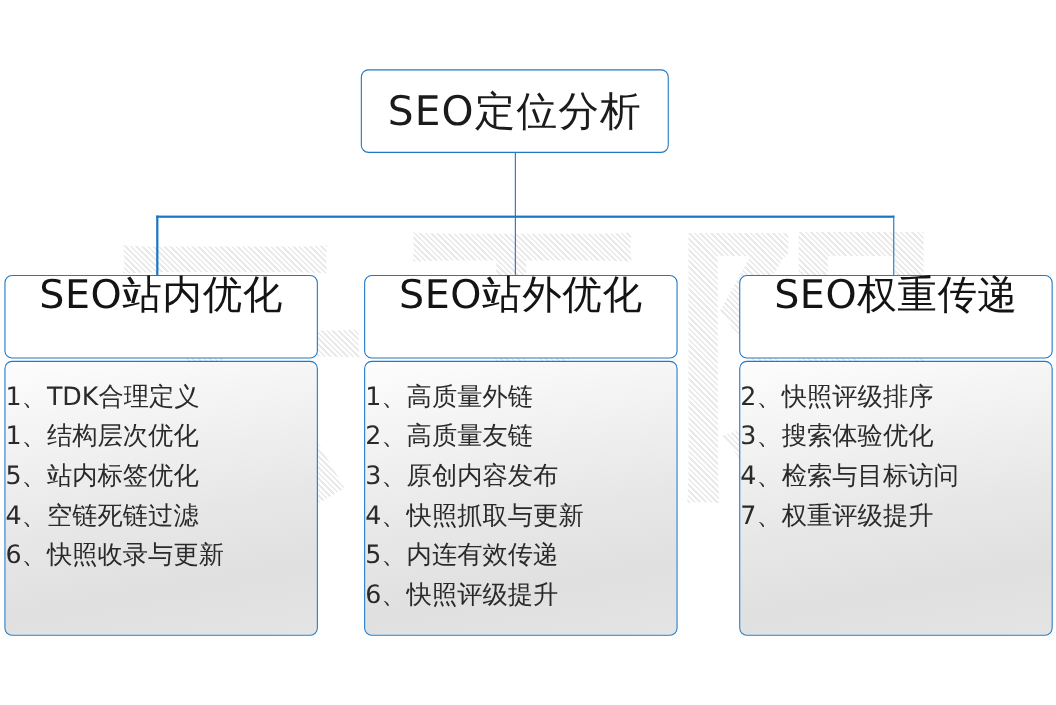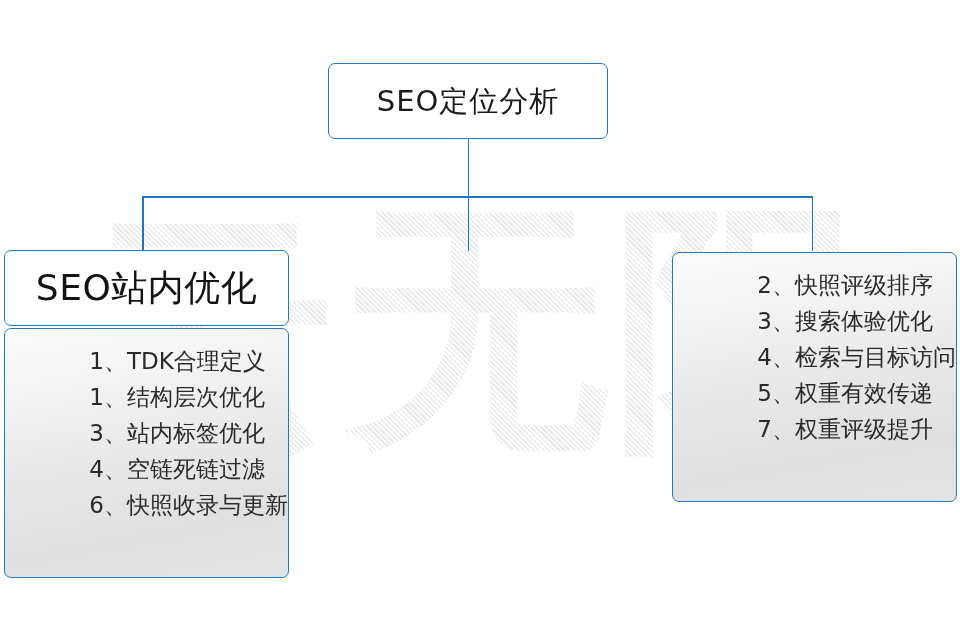--- a/index.html
+++ b/index.html
@@ -70,21 +70,21 @@
     box-sizing: border-box;
     border: 1.6px solid #2079c6;
     border-radius: 7px;
     background: #ffffff;
     display: flex;
     align-items: center;
     justify-content: center;
     z-index: 3;
   }
   .top-box .title {
-    font-size: 29px;
+    font-size: 37px;
     color: #1b1b1b;
     letter-spacing: 1px;
     line-height: 1;
   }
 
   
   .column {
     position: absolute;
     top: 250px;
     width: 285px;
@@ -94,21 +94,20 @@
   #col-1 { left: 331px; }
   #col-2 { left: 672px; }
 
   .col-header {
     box-sizing: border-box;
     height: 76px;
     border: 1.6px solid #2079c6;
     border-radius: 7px;
     background: #ffffff;
     display: flex;
-    align-items: center;
     justify-content: center;
   }
   .col-header .htxt {
     font-size: 36px;
     color: #141414;
     letter-spacing: 0.5px;
     line-height: 1;
     white-space: nowrap;
   }
 
@@ -121,21 +120,21 @@
     background: linear-gradient(170deg,
                 #fdfdfd 0%,
                 #f4f4f4 22%,
                 #e7e7e7 55%,
                 #e0e0e0 78%,
                 #e4e4e4 100%);
     padding: 14px 0 12px 0;
     display: flex;
     flex-direction: column;
     justify-content: flex-start;
-    align-items: flex-end;
+    align-items: flex-start;
   }
   .bullet-list {
     list-style: none;
     margin: 0;
     padding: 0;
   }
   .bullet {
     font-size: 23px;
     color: #2a2a2a;
     line-height: 36px;
@@ -162,33 +161,50 @@
   </div>
 
   <div class="column" id="col-0">
     <div class="col-header">
       <span class="htxt">SEO站内优化</span>
     </div>
     <div class="col-body">
       <ul class="bullet-list">
         <li class="bullet">1、TDK合理定义</li>
         <li class="bullet">1、结构层次优化</li>
-        <li class="bullet">3、站内标签优化</li>
+        <li class="bullet">5、站内标签优化</li>
         <li class="bullet">4、空链死链过滤</li>
         <li class="bullet">6、快照收录与更新</li>
       </ul>
     </div>
   </div>
 
+  <div class="column" id="col-1">
+    <div class="col-header">
+      <span class="htxt">SEO站外优化</span>
+    </div>
+    <div class="col-body">
+      <ul class="bullet-list">
+        <li class="bullet">1、高质量外链</li>
+        <li class="bullet">2、高质量友链</li>
+        <li class="bullet">3、原创内容发布</li>
+        <li class="bullet">4、快照抓取与更新</li>
+        <li class="bullet">5、内连有效传递</li>
+        <li class="bullet">6、快照评级提升</li>
+      </ul>
+    </div>
+  </div>
 
   <div class="column" id="col-2">
+    <div class="col-header">
+      <span class="htxt">SEO权重传递</span>
+    </div>
     <div class="col-body">
       <ul class="bullet-list">
         <li class="bullet">2、快照评级排序</li>
         <li class="bullet">3、搜索体验优化</li>
         <li class="bullet">4、检索与目标访问</li>
-        <li class="bullet">5、权重有效传递</li>
         <li class="bullet">7、权重评级提升</li>
       </ul>
     </div>
   </div>
 
 </div>
 
 </body></html>

